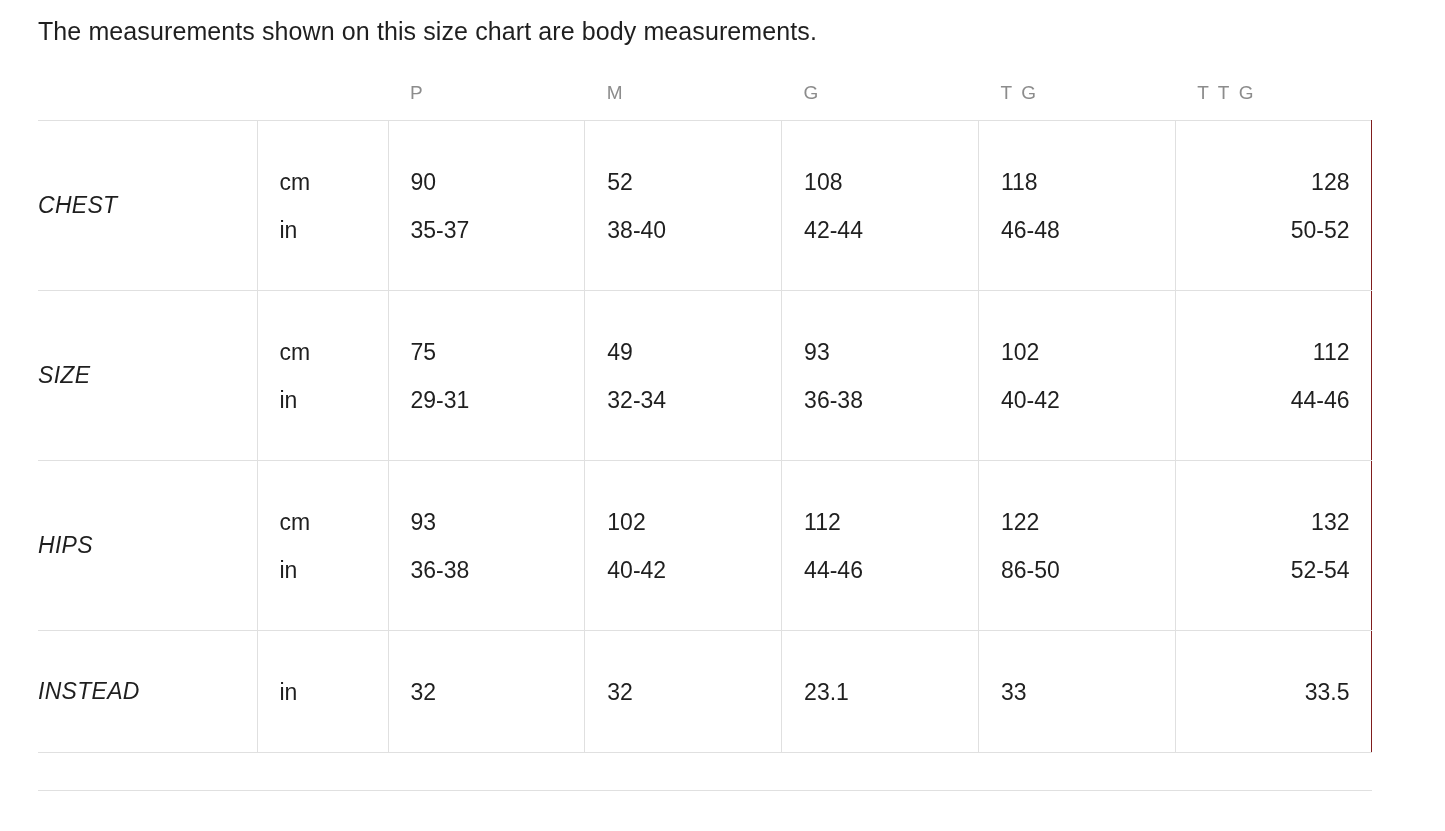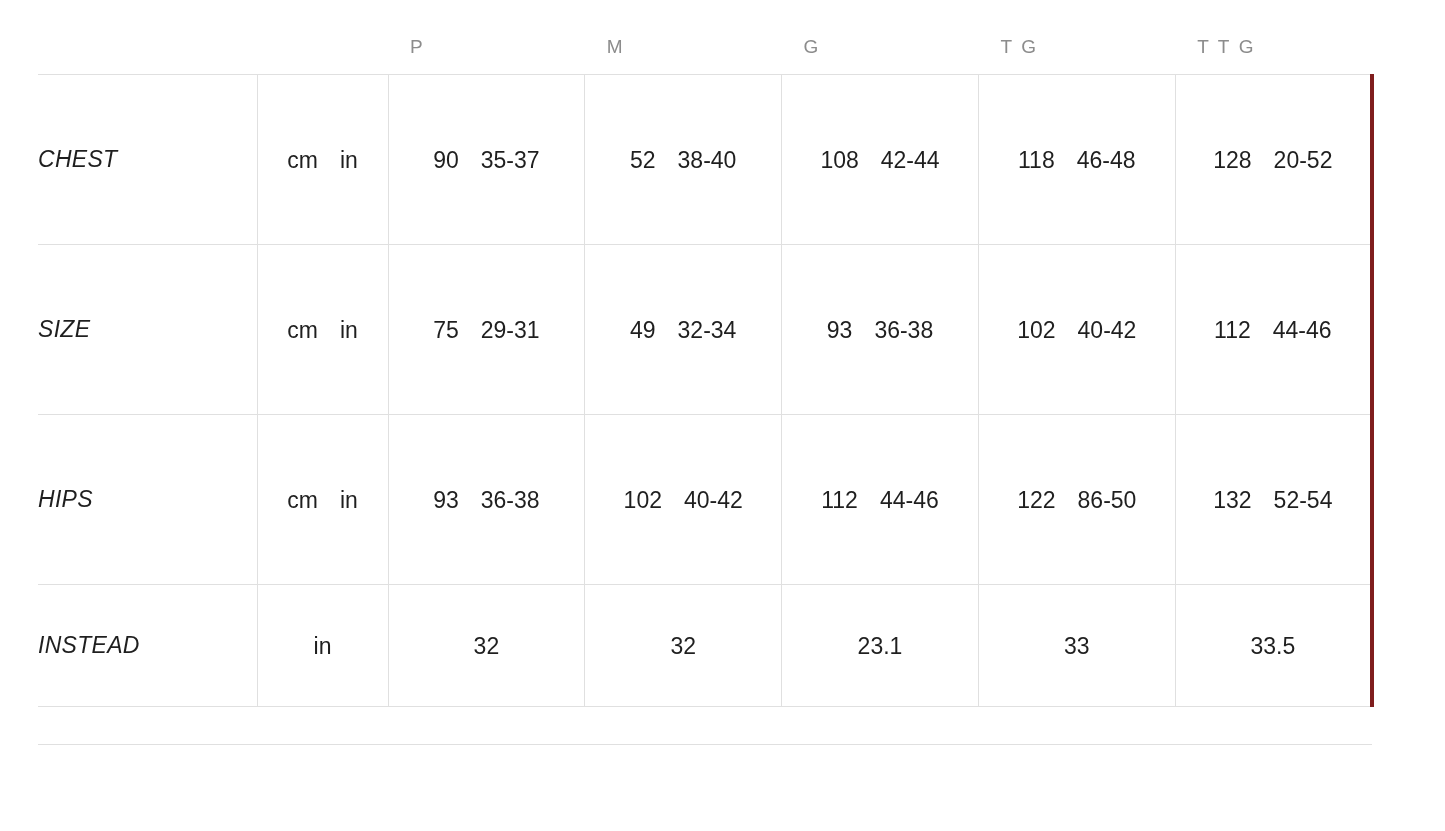--- a/index.html
+++ b/index.html
@@ -69,43 +69,46 @@
     border-right: 1px solid #e0e0e0;
     padding-left: 0;
     font-size: 23px;
     letter-spacing: 0.3px;
     font-style: italic;
   }
   tbody tr:first-child td {
     border-top: 1px solid #e0e0e0;
   }
   tbody td:last-child {
-    border-right: 4px solid #7f1d1d;
+    border-right: 1px solid #7f1d1d;
+    text-align: right;
   }
   .cell-lines {
     display: flex;
+    flex-direction: column;
     justify-content: center;
     gap: 22px;
   }
   .cell-lines span {
     display: block;
     line-height: 26px;
   }
   .bottom-rule {
     width: 1334px;
     height: 1px;
     background: #e0e0e0;
     margin-top: 37px;
   }
 </style>
 </head>
 <body>
 
 <div class="page">
 
+  <div class="intro">The measurements shown on this size chart are body measurements.</div>
 
   <table class="size-chart">
     <colgroup>
       <col class="label-col">
       <col class="unit-col">
       <col class="size-col">
       <col class="size-col">
       <col class="size-col">
       <col class="size-col">
       <col class="size-col">
@@ -151,21 +154,21 @@
         </td>
         <td>
           <div class="cell-lines">
             <span>118</span>
             <span>46-48</span>
           </div>
         </td>
         <td>
           <div class="cell-lines">
             <span>128</span>
-            <span>20-52</span>
+            <span>50-52</span>
           </div>
         </td>
       </tr>
 
       <tr>
         <td class="row-label">SIZE</td>
         <td>
           <div class="cell-lines">
             <span>cm</span>
             <span>in</span>

